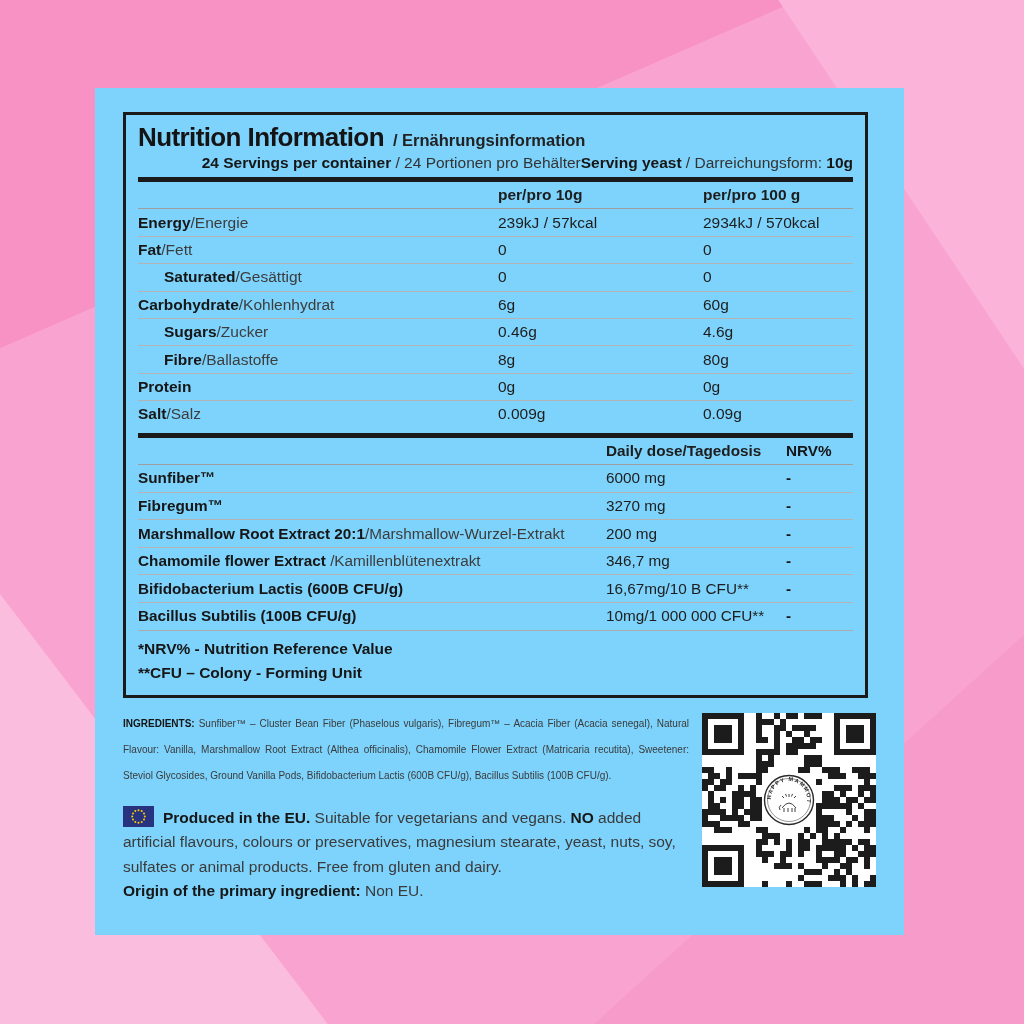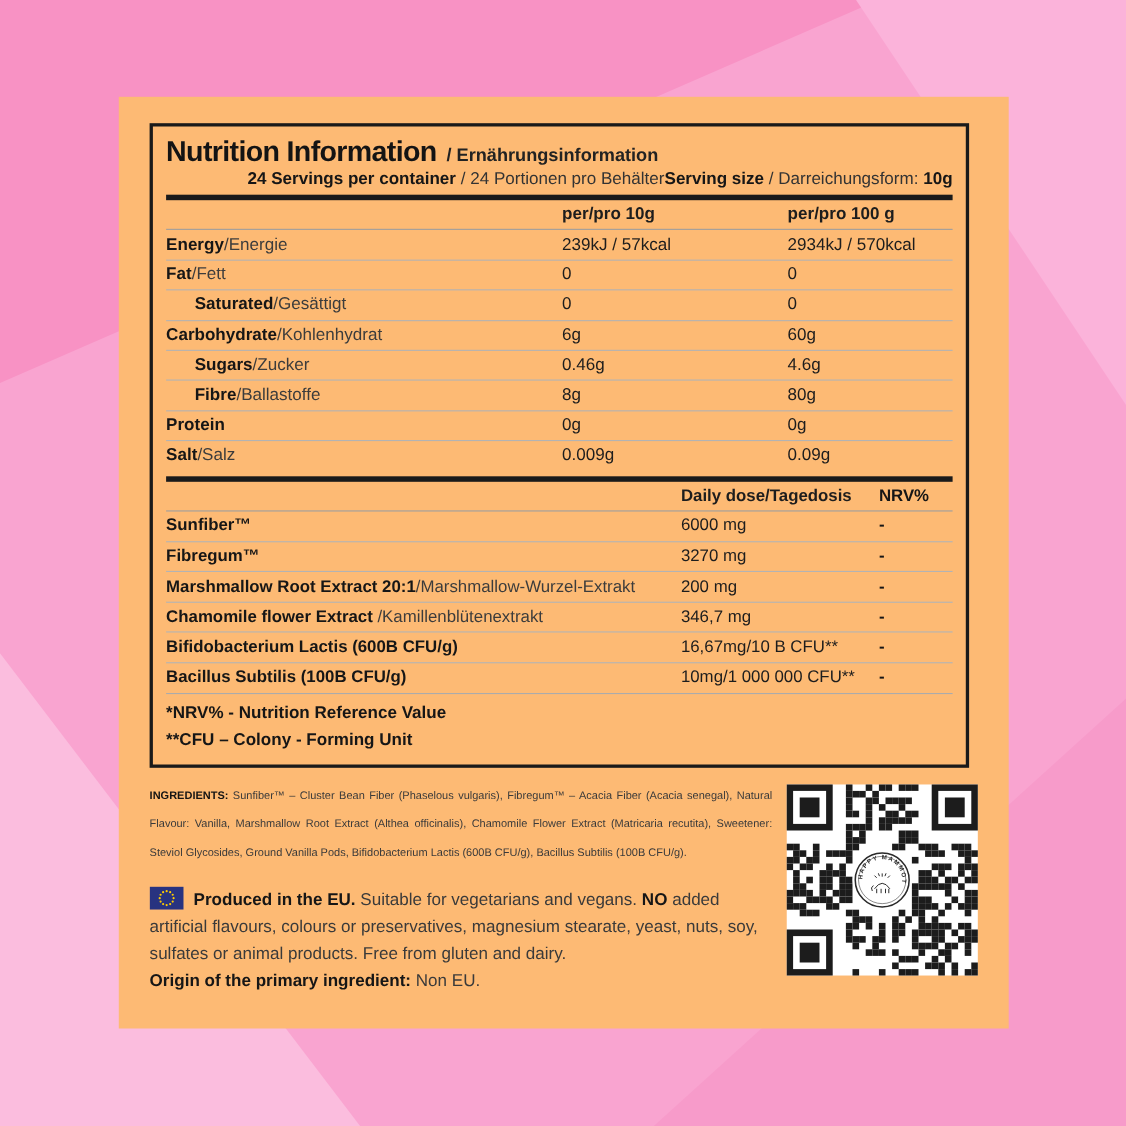--- a/index.html
+++ b/index.html
@@ -3,21 +3,21 @@
 <meta charset="utf-8">
 <style>
   html,body{width:1024px;height:1024px;margin:0;overflow:hidden}
   body{background:#F9A4D0;font-family:"Liberation Sans",sans-serif;color:#1c1c1c;-webkit-font-smoothing:antialiased}
   .shape{position:absolute;left:0;top:0;width:1024px;height:1024px;pointer-events:none}
   .s1{background:#F892C4;clip-path:polygon(0 0,78% 0,0 34%)}
   .s2{background:#FBB3DA;clip-path:polygon(76% 0,100% 0,100% 36%)}
   .s3{background:#FBBDDE;clip-path:polygon(0 58%,0 100%,32% 100%)}
   .s4{background:#F79BCA;clip-path:polygon(100% 62%,100% 100%,58% 100%)}
 
-  .card{position:absolute;left:108px;top:88px;width:809px;height:847px;background:#fdba74;box-sizing:border-box;padding:24px 28px 0 28px}
+  .card{position:absolute;left:95px;top:88px;width:809px;height:847px;background:#7dd3fc;box-sizing:border-box;padding:24px 28px 0 28px}
 
   .nutri-box{border:3px solid #1a1a1a;box-sizing:border-box;width:745px;padding:7px 12px 10px 12px}
   .title-line{display:flex;align-items:baseline}
   .title{font-size:26px;font-weight:800;letter-spacing:-0.6px;color:#141414}
   .title-de{font-size:16.5px;font-weight:600;margin-left:9px;color:#222}
   .sub-line{display:flex;justify-content:flex-end;font-size:15.5px;margin-top:1px;color:#333}
   .b{font-weight:700;color:#161616}
   .rule-thick{height:5px;background:#1a1a1a;margin-top:5px}
 
   .t1row{display:grid;grid-template-columns:360px 205px 150px;align-items:center;height:26.4px;border-bottom:1.5px solid #b3b3b3;font-size:15.5px}
@@ -61,21 +61,21 @@
 <div class="card">
 
   <div class="nutri-box">
     <div class="title-line">
         <span class="title">Nutrition Information</span>
         <span class="title-de">/ Ernährungsinformation</span>
       </div>
 
     <div class="sub-line">
       <span><span class="b">24 Servings per container</span><span> / 24 Portionen pro Behälter</span></span>
-      <span><span class="b">Serving size</span><span> / Darreichungsform: </span><span class="b">10g</span></span>
+      <span><span class="b">Serving yeast</span><span> / Darreichungsform: </span><span class="b">10g</span></span>
     </div>
 
     <div class="rule-thick"></div>
 
     <div class="t1row head">
       <div class="lab"></div>
       <div class="colhead">per/pro 10g</div>
       <div class="colhead">per/pro 100 g</div>
     </div>
 

